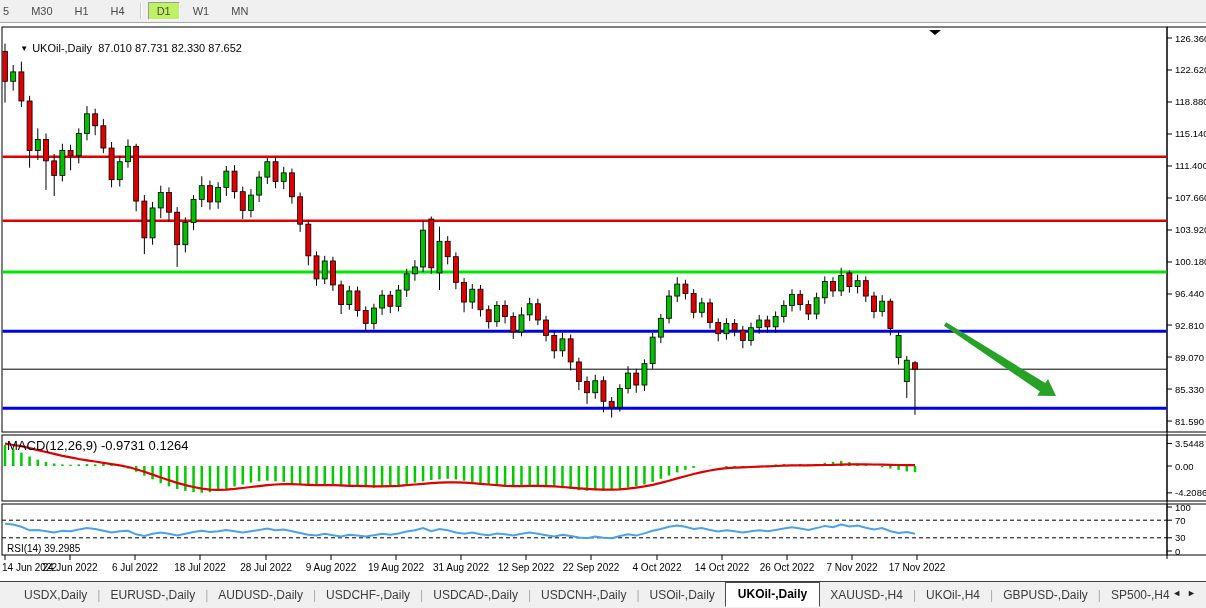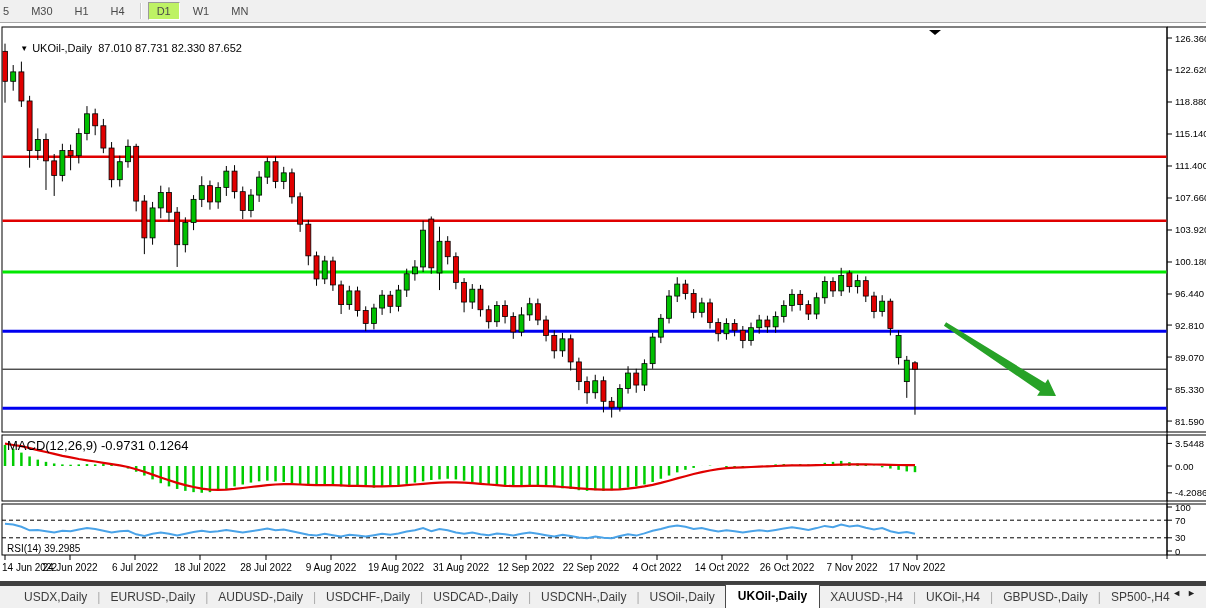--- a/index.html
+++ b/index.html
@@ -10,21 +10,21 @@
            border-bottom:1px solid #a8a8a8;display:flex;align-items:center;}
   .tf-btn{font-size:11px;color:#4a4a4a;padding:2px 8px;margin:0 2px;border:1px solid transparent;cursor:default;}
   .tf-btn.partial{padding-left:2px;margin-left:0;}
   .tf-btn.active{background:#bef264;border:1px solid #9a9a9a;border-right-color:#fff;border-bottom-color:#fff;}
   .tb-sep{width:1px;height:16px;background:#c8c8c8;border-right:1px solid #fff;margin:0 4px;}
   
   .ovl{position:absolute;font-size:11px;color:#000;white-space:pre;}
   .sym-tri{font-size:8px;vertical-align:1px;margin-right:4px;}
   
   .tabbar{position:absolute;left:0;top:581px;width:1206px;height:27px;background:#f0f0f0;
-          border-top:5px solid #404040;display:flex;align-items:center;padding-left:14px;box-sizing:border-box;}
+          border-top:1px solid #404040;display:flex;align-items:center;padding-left:14px;box-sizing:border-box;}
   .tab{font-size:12px;color:#3c3c3c;padding:3px 10px;white-space:nowrap;cursor:default;}
   .tab.active{background:#fff;border:1px solid #4a4a4a;border-bottom:1px solid #fff;font-weight:bold;
               color:#000;margin-top:-2px;padding:4px 12px 5px 12px;}
   .tab-sep{color:#aaa;font-size:12px;}
   .tab-scroll{position:absolute;right:4px;top:588px;font-size:9px;color:#222;letter-spacing:6px;}
   svg text{font-family:"Liberation Sans",sans-serif;}
 </style>
 </head>
 <body>
 

